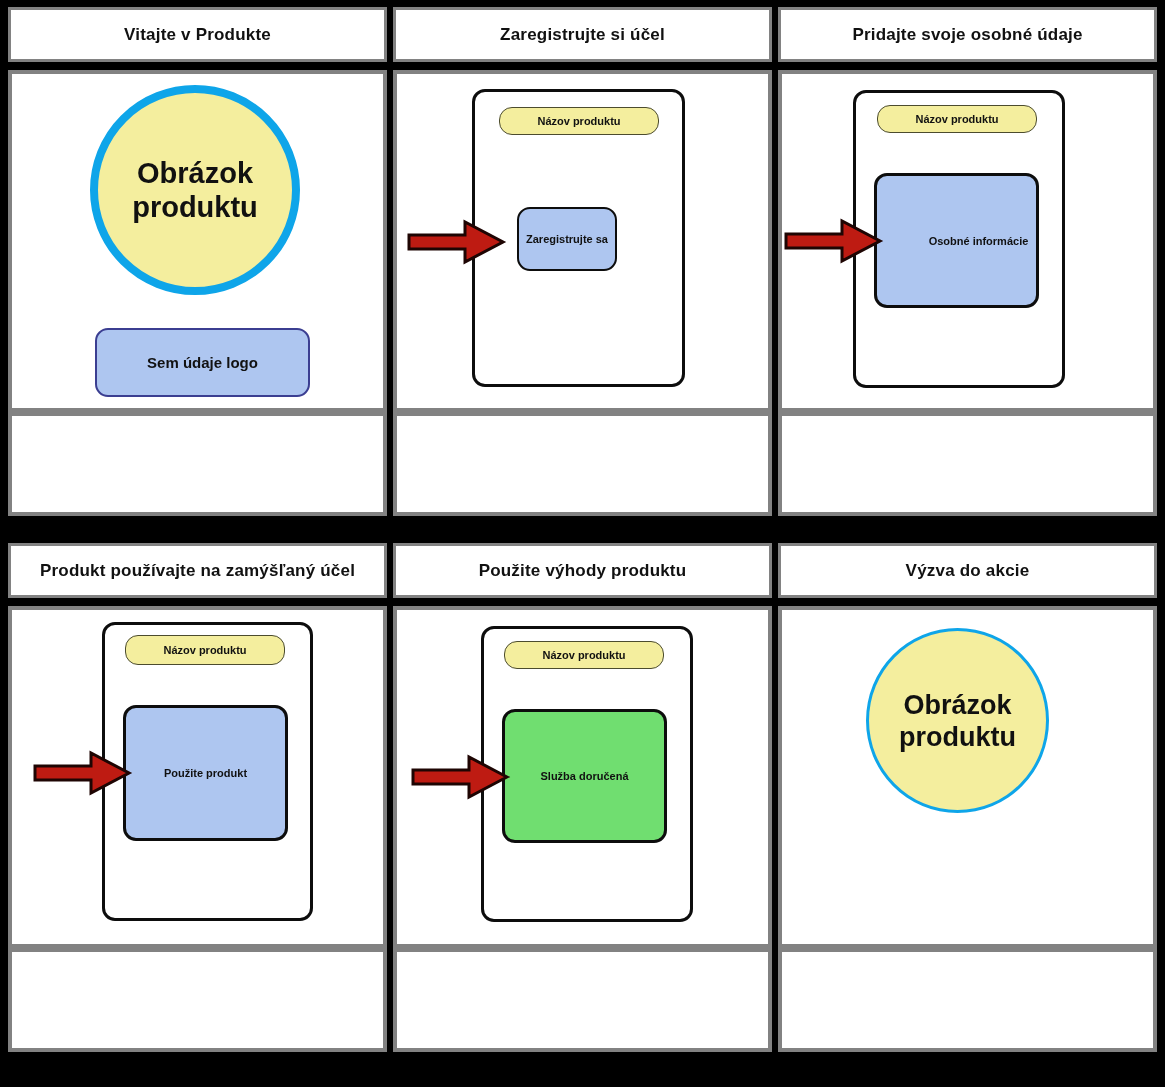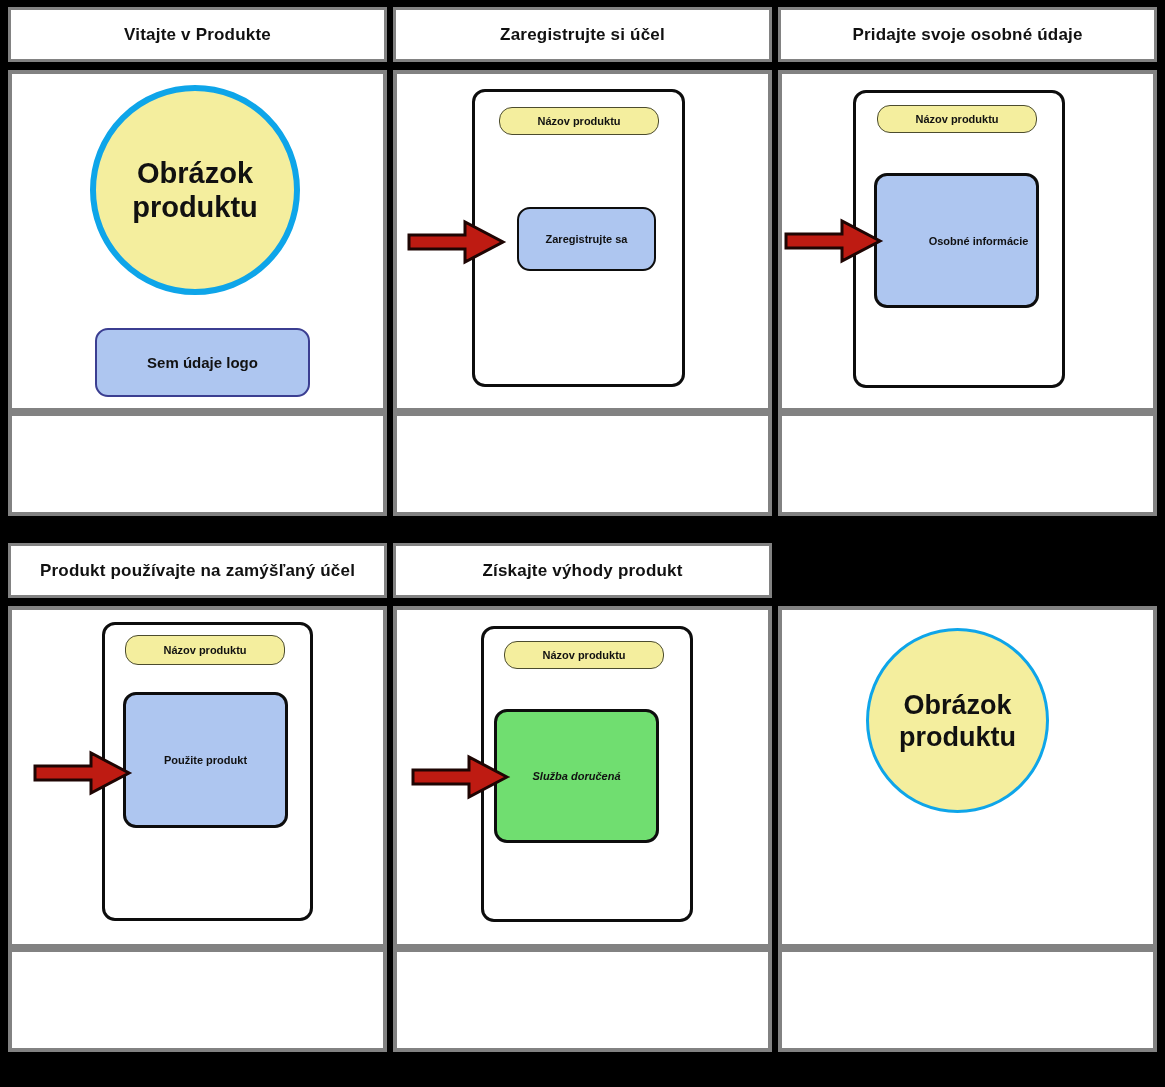--- a/index.html
+++ b/index.html
@@ -25,21 +25,21 @@
   .desc-cell {
     height:104px; background:#fff; border:4px solid var(--border_gray,#828282);
     box-sizing:border-box;
   }
   .shape { position:absolute; box-sizing:border-box; display:flex; align-items:center; justify-content:center; text-align:center;border-radius:13px; }
   .page   { background:#fff; border:3px solid #0d0d0d; }
   .banner { background:var(--yellow,#F4EE9E); border:1px solid #4c4c2e; font-weight:700; font-size:11px; }
   .bluebox{ background:var(--blue,#AEC6F0); border:3px solid #0d0d0d; font-weight:700; font-size:11px; }
   .bluebox.btn { border-width:2px; }
   .greenbox{ background:var(--green,#70DE70); border:3px solid #0d0d0d; font-weight:700; font-size:11px; }
-  .circle { background:var(--yellow,#F4EE9E); border:6px solid #0ea5e9; border-radius:50%;
+  .circle { background:var(--yellow,#F4EE9E); border:8px solid #0ea5e9; border-radius:50%;
             font-weight:700; font-size:29px; line-height:34px; }
   .circle.small { border-width:3px; font-size:27px; line-height:32px; }
   .circle .inner { width:150px; }
   .logobox{ background:var(--blue,#AEC6F0); border:2px solid var(--logo_border,#3B3E91); font-weight:700; font-size:15px; }
   .ctabox { background:var(--blue,#AEC6F0); border:3px solid #0d0d0d; font-weight:700; font-size:12.5px; }
   .ctabox span { text-decoration:underline; }
   .arrow  { position:absolute; width:100px; height:46px; }
   .arrow svg { display:block; }
 </style>
 </head>
@@ -62,21 +62,21 @@
       <div class="desc-cell"></div>
     </div>
 
     <div class="col">
       <div class="title-cell">Zaregistrujte si účel</div>
       <div class="image-cell">
         <div class="shape page" style="left:75px; top:15px; width:213px; height:298px;"></div>
         <div class="shape banner" style="left:102px; top:33px; width:160px; height:28px;">
           <span>Názov produktu</span>
         </div>
-        <div class="shape bluebox btn" style="left:120px; top:133px; width:139px; height:64px;">
+        <div class="shape bluebox btn" style="left:120px; top:133px; width:100px; height:64px;">
           <span>Zaregistrujte sa</span>
         </div>
         <span class="arrow" style="left:10px; top:145px;">
           <svg width="100" height="46" viewBox="0 0 100 46">
             <polygon points="2,16 58,16 58,3 96,23 58,43 58,30 2,30" fill="#BE1B12" stroke="#1e0503" stroke-width="3" stroke-linejoin="miter"></polygon>
           </svg>
         </span>
       </div>
       <div class="desc-cell"></div>
     </div>
@@ -104,52 +104,53 @@
 
   <div class="row">
 
     <div class="col">
       <div class="title-cell">Produkt používajte na zamýšľaný účel</div>
       <div class="image-cell">
         <div class="shape page" style="left:90px; top:12px; width:211px; height:299px;"></div>
         <div class="shape banner" style="left:113px; top:25px; width:160px; height:30px;">
           <span>Názov produktu</span>
         </div>
-        <div class="shape bluebox" style="left:111px; top:82px; width:165px; height:136px;">
+        <div class="shape bluebox" style="left:111px; top:95px; width:165px; height:136px;">
           <span>Použite produkt</span>
         </div>
         <span class="arrow" style="left:21px; top:140px;">
           <svg width="100" height="46" viewBox="0 0 100 46">
             <polygon points="2,16 58,16 58,3 96,23 58,43 58,30 2,30" fill="#BE1B12" stroke="#1e0503" stroke-width="3" stroke-linejoin="miter"></polygon>
           </svg>
         </span>
       </div>
       <div class="desc-cell"></div>
     </div>
 
     <div class="col">
-      <div class="title-cell">Získajte výhody produkt</div>
+      <div class="title-cell">Použite výhody produktu</div>
       <div class="image-cell">
         <div class="shape page" style="left:84px; top:16px; width:212px; height:296px;"></div>
         <div class="shape banner" style="left:107px; top:31px; width:160px; height:28px;">
           <span>Názov produktu</span>
         </div>
-        <div class="shape greenbox" style="left:97px; top:99px; width:165px; height:134px;font-style:italic;">
+        <div class="shape greenbox" style="left:105px; top:99px; width:165px; height:134px;">
           <span>Služba doručená</span>
         </div>
         <span class="arrow" style="left:14px; top:144px;">
           <svg width="100" height="46" viewBox="0 0 100 46">
             <polygon points="2,16 58,16 58,3 96,23 58,43 58,30 2,30" fill="#BE1B12" stroke="#1e0503" stroke-width="3" stroke-linejoin="miter"></polygon>
           </svg>
         </span>
       </div>
       <div class="desc-cell"></div>
     </div>
 
     <div class="col">
+      <div class="title-cell">Výzva do akcie</div>
       <div class="image-cell">
         <div class="shape circle small" style="left:84px; top:18px; width:183px; height:185px;">
           <span class="inner">Obrázok produktu</span>
         </div>
       </div>
       <div class="desc-cell"></div>
     </div>
 
   </div>
 </div>

